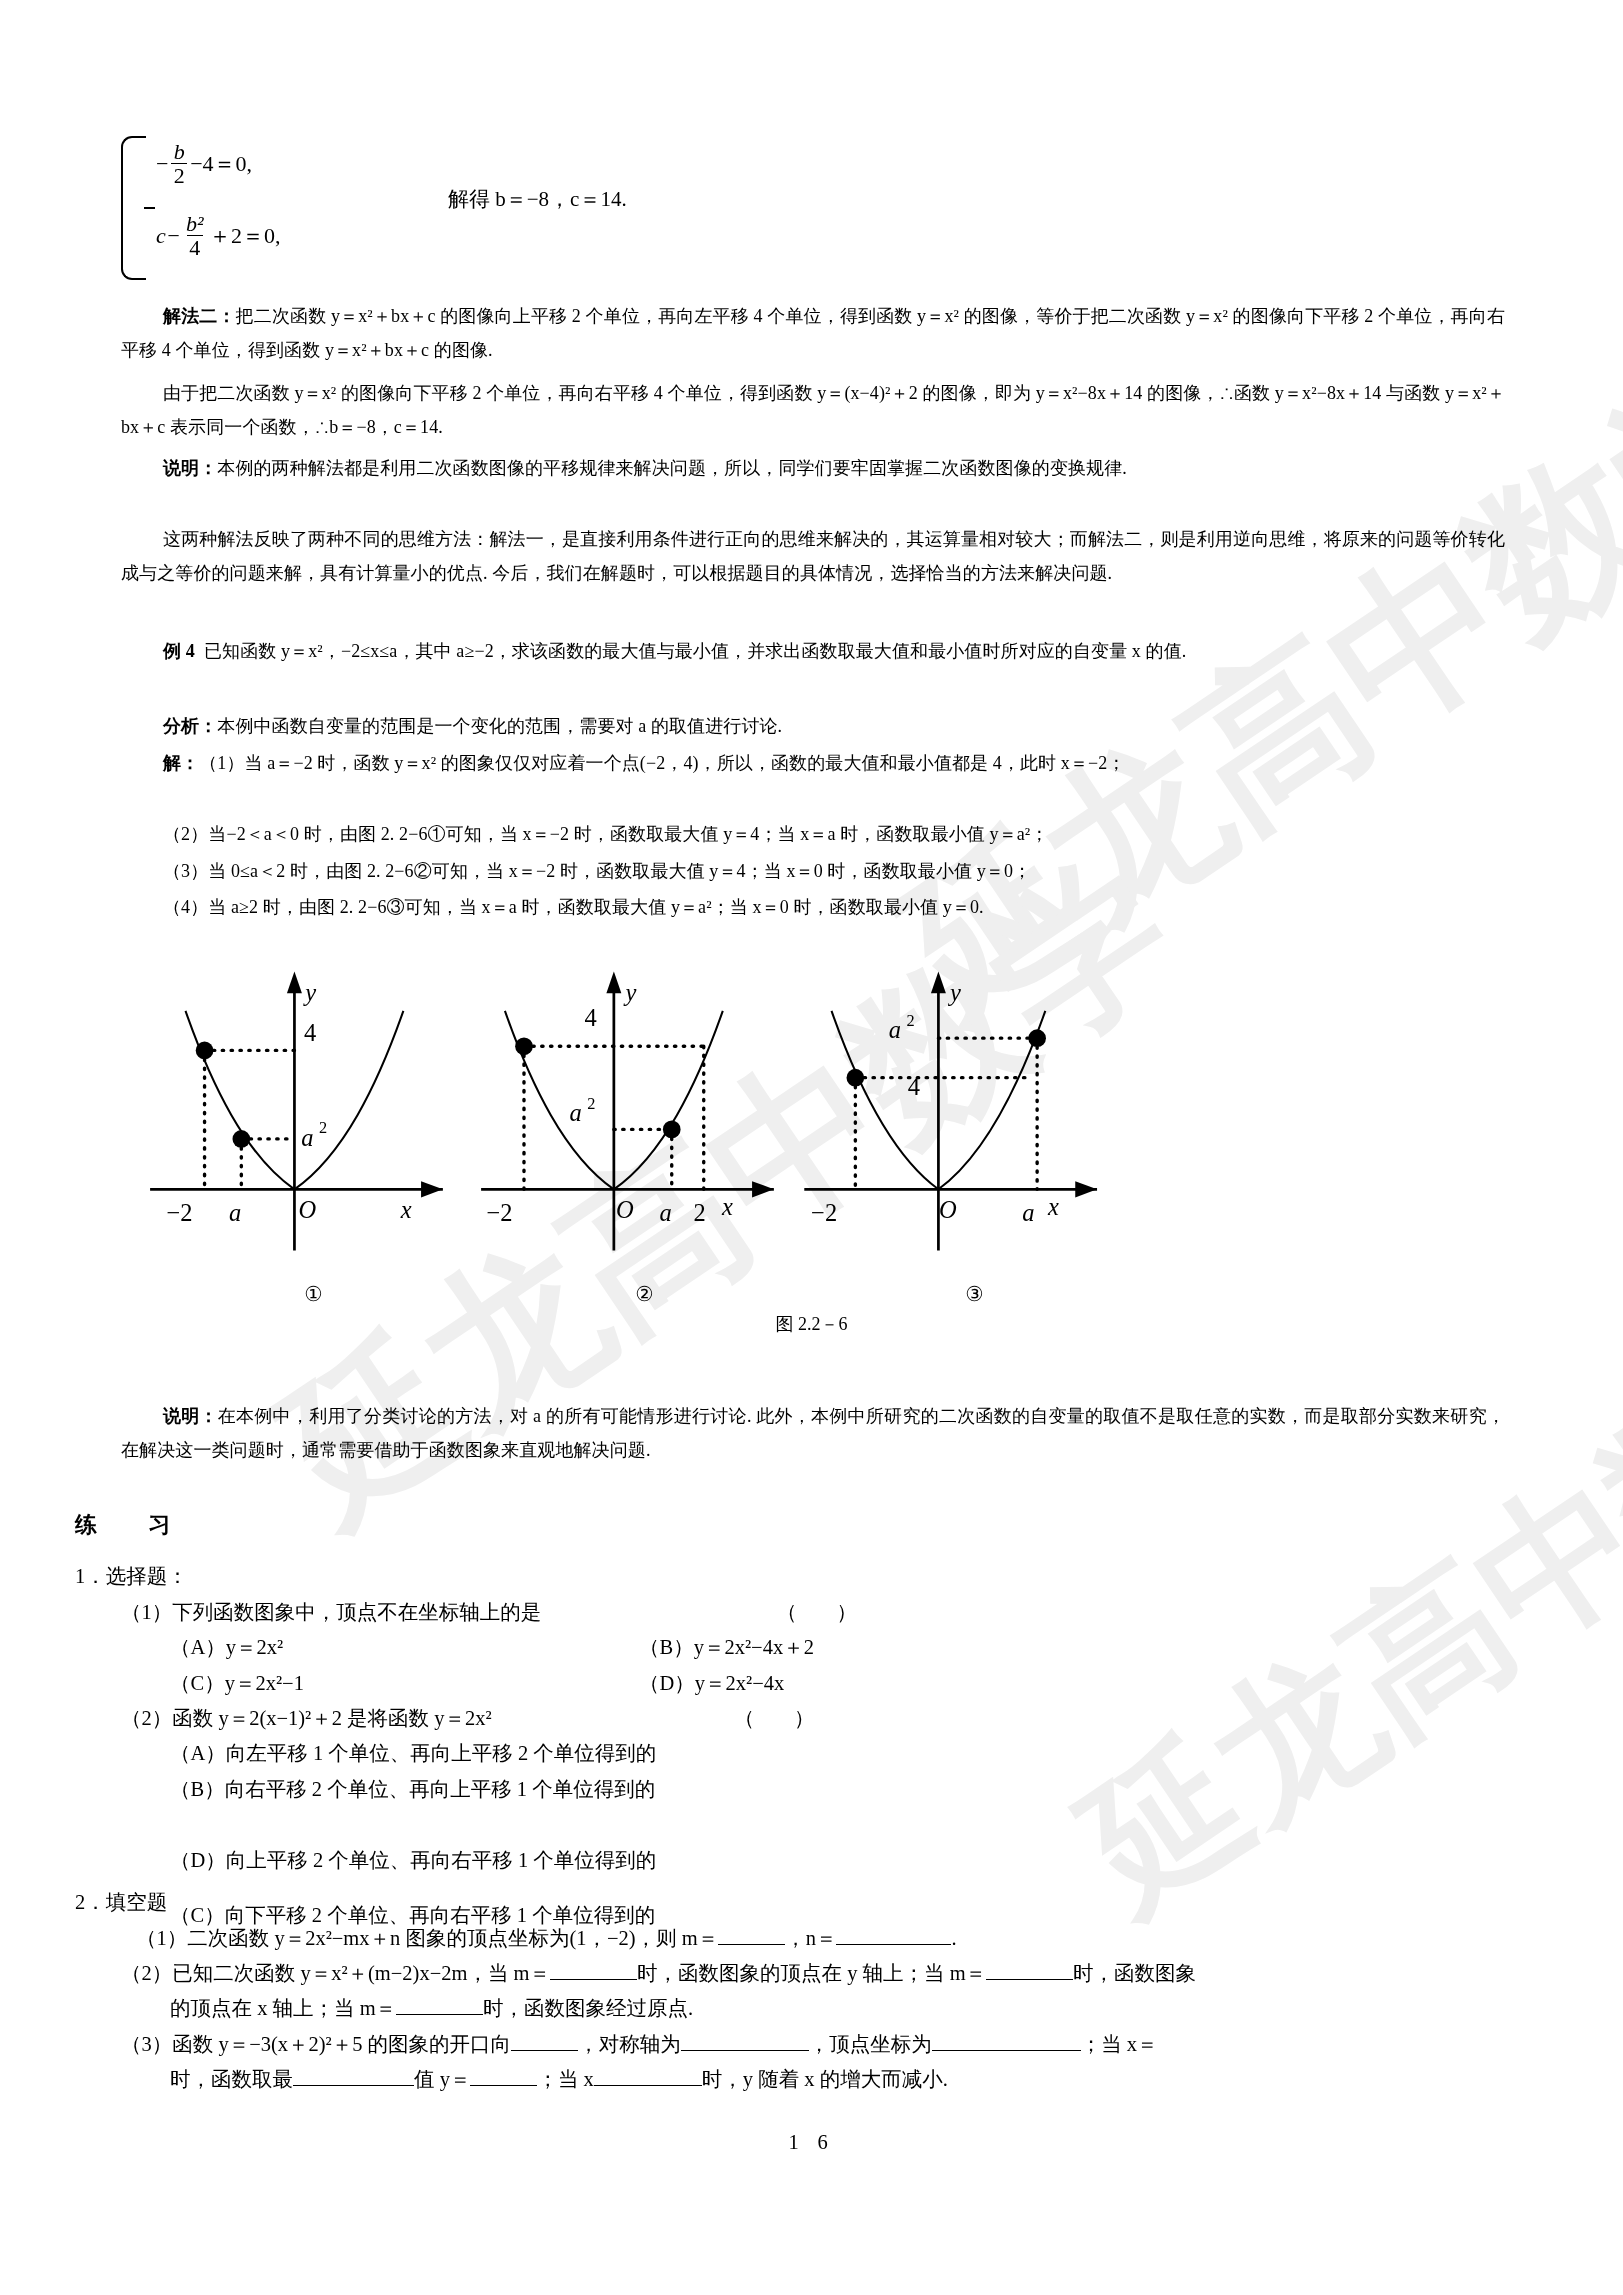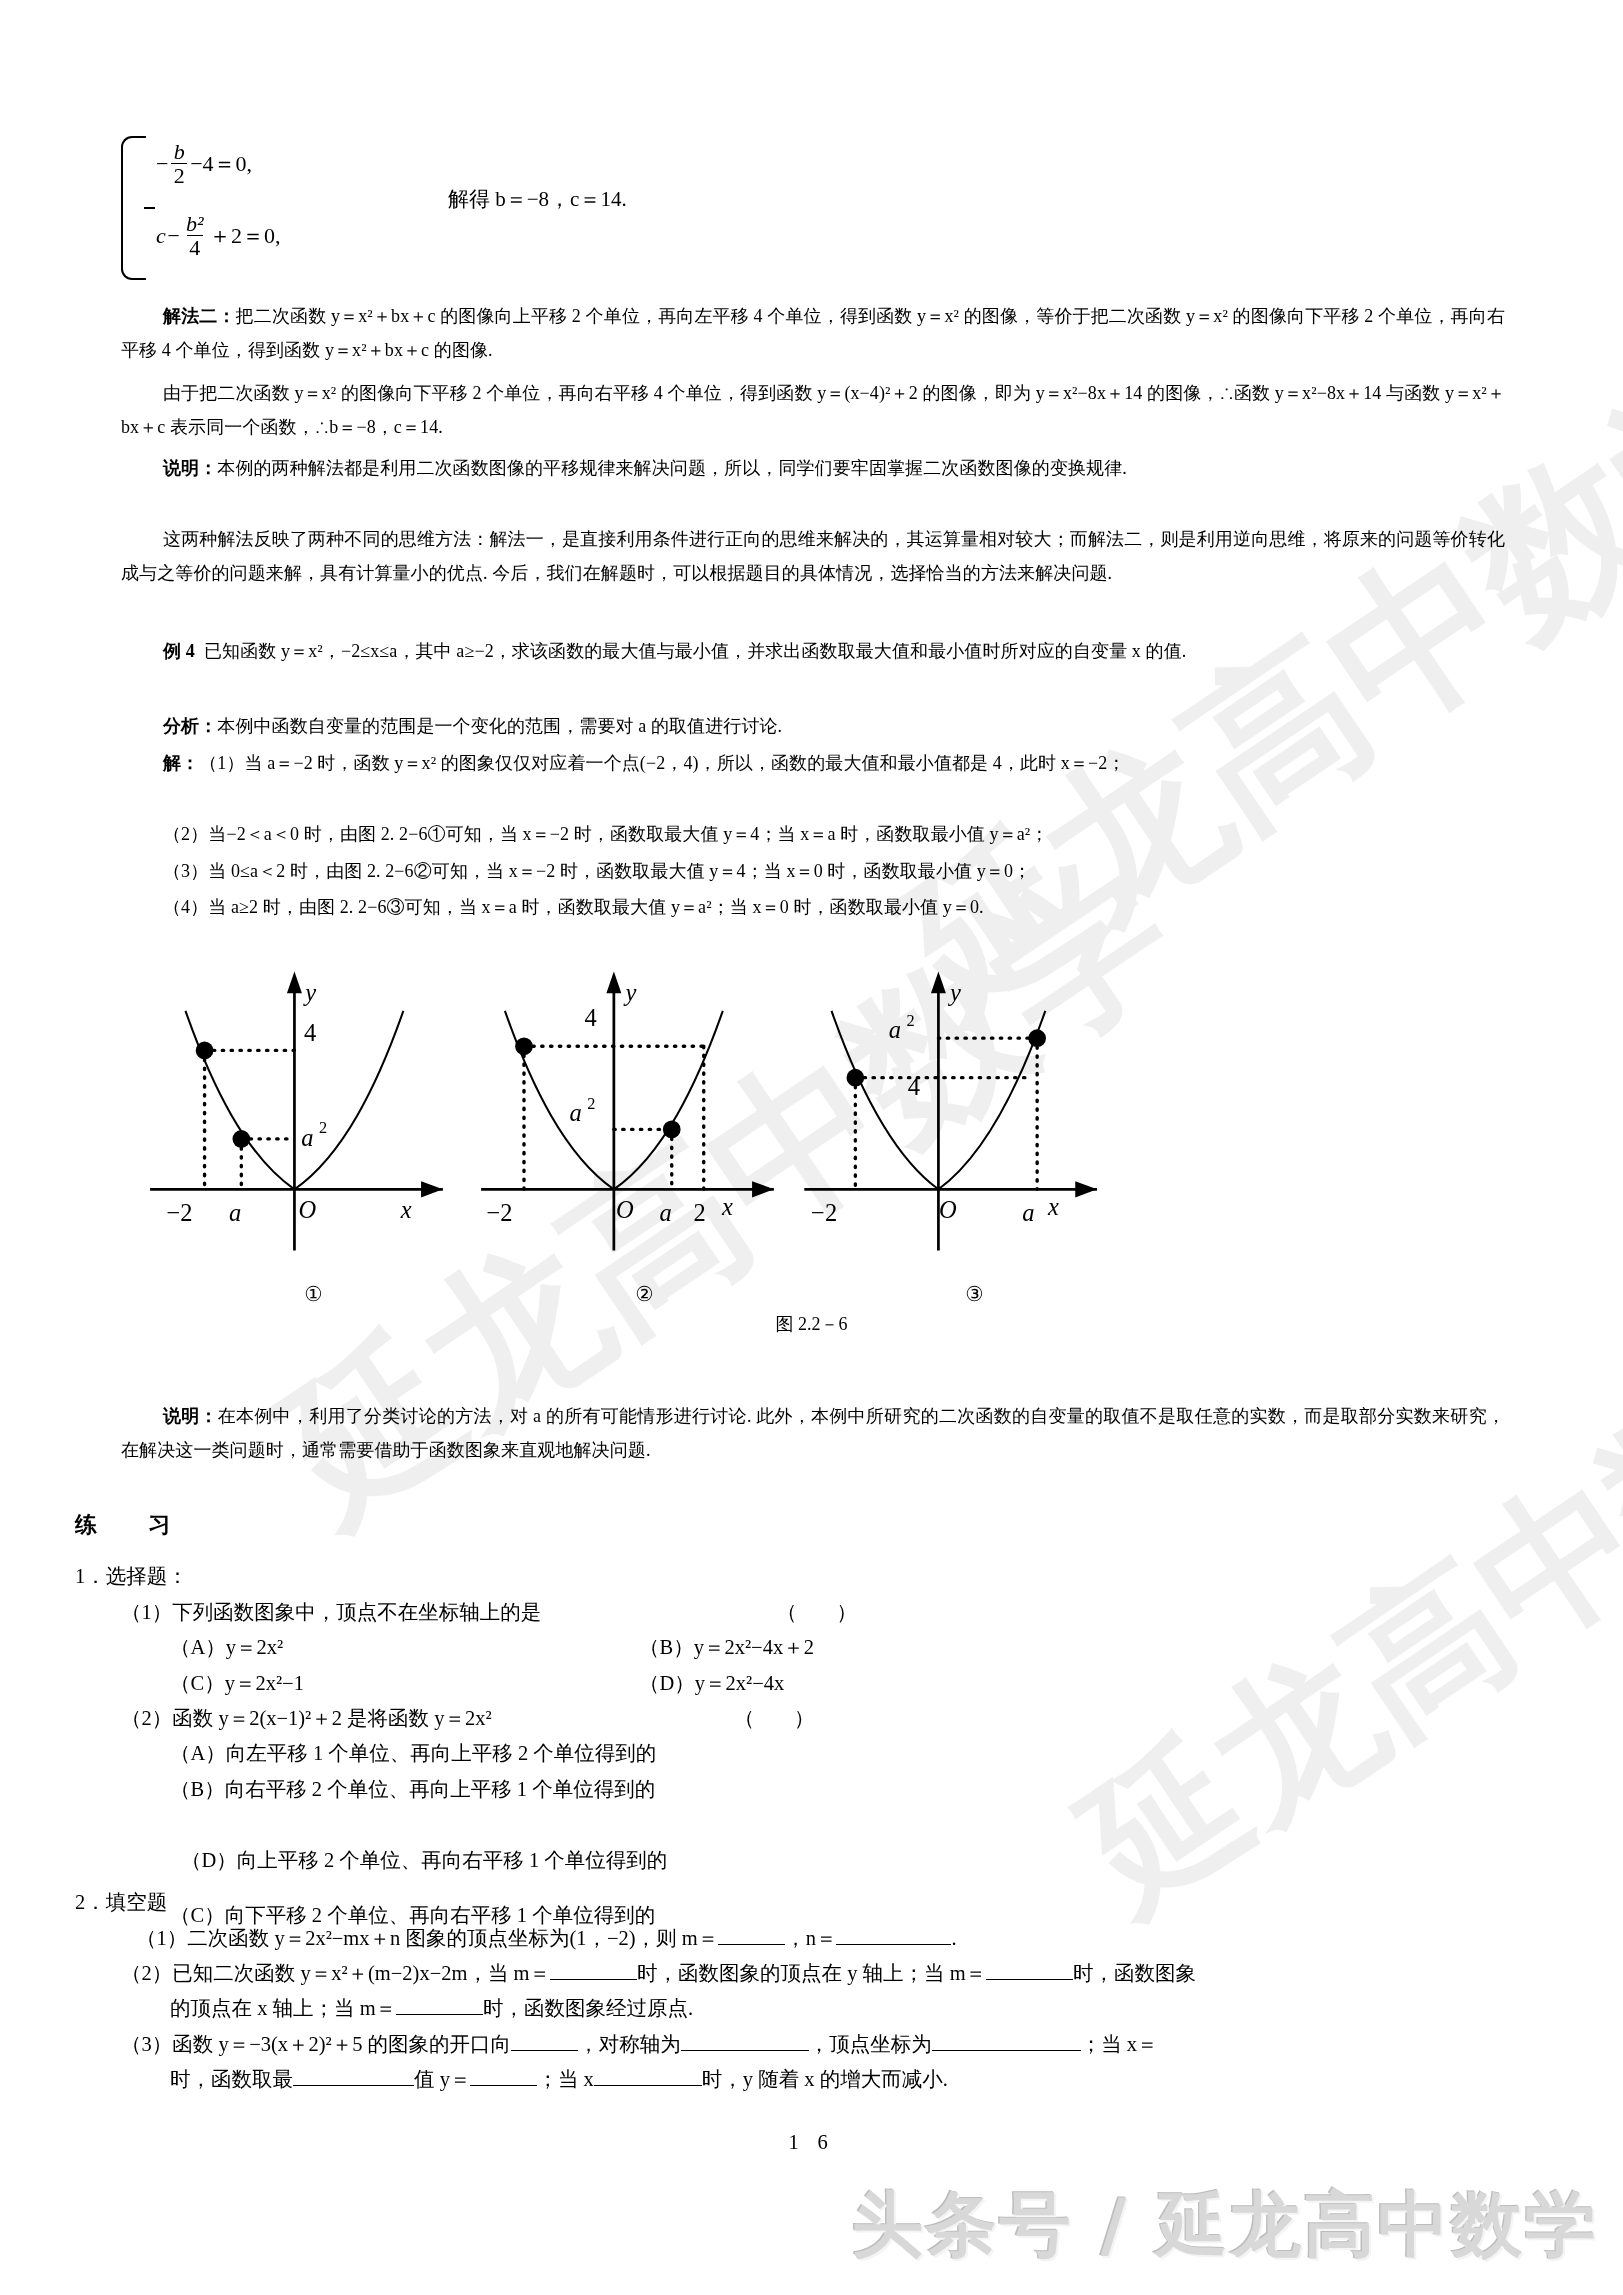--- a/index.html
+++ b/index.html
@@ -373,21 +373,21 @@
 
     <div class="qline" style="left:121px; top:1703px;">
       <span>（2）函数 y＝2(x−1)²＋2 是将函数 y＝2x²</span>
       <span style="display:inline-block; width:232px;"></span>
       <span class="paren-blank">（　）</span>
     </div>
 
     <div class="qline" style="left:170px; top:1738px;">（A）向左平移 1 个单位、再向上平移 2 个单位得到的</div>
     <div class="qline" style="left:170px; top:1774px;">（B）向右平移 2 个单位、再向上平移 1 个单位得到的</div>
     <div class="qline" style="left:170px; top:1900px;">（C）向下平移 2 个单位、再向右平移 1 个单位得到的</div>
-    <div class="qline" style="left:181px; top:1845px;">（D）向上平移 2 个单位、再向右平移 1 个单位得到的</div>
+    <div class="qline" style="left:170px; top:1845px;">（D）向上平移 2 个单位、再向右平移 1 个单位得到的</div>
 
     <div class="qline" style="left:75px; top:1887px;">2．填空题</div>
 
     <div class="qline" style="left:136px; top:1923px;">
       <span>（1）二次函数 y＝2x²−mx＋n 图象的顶点坐标为(1，−2)，则 m＝</span><span class="blank" style="width:67px; height:20.5px;"></span><span>，n＝</span><span class="blank" style="width:115px; height:20.5px;"></span><span>.</span>
     </div>
 
     <div class="qline" style="left:121px; top:1958px;">
       <span>（2）已知二次函数 y＝x²＋(m−2)x−2m，当 m＝</span><span class="blank" style="width:87px; height:20.5px;"></span><span>时，函数图象的顶点在 y 轴上；当 m＝</span><span class="blank" style="width:87px; height:20.5px;"></span><span>时，函数图象</span>
     </div>
@@ -399,16 +399,15 @@
       <span>（3）函数 y＝−3(x＋2)²＋5 的图象的开口向</span><span class="blank" style="width:67px; height:20.5px;"></span><span>，对称轴为</span><span class="blank" style="width:128px; height:20.5px;"></span><span>，顶点坐标为</span><span class="blank" style="width:149px; height:20.5px;"></span><span>；当 x＝</span>
     </div>
     <div class="qline" style="left:170px; top:2064px;text-align:center;">
       <span>时，函数取最</span><span class="blank" style="width:121px; height:20.5px;"></span><span>值 y＝</span><span class="blank" style="width:67px; height:20.5px;"></span><span>；当 x</span><span class="blank" style="width:108px; height:20.5px;"></span><span>时，y 随着 x 的增大而减小.</span>
     </div>
 
     <div class="pageno">1 6</div>
 
   </div>
 
-  <div class="brand">头条号 / 延龙高中数学</div>
 
 </div>
 
 
 </body></html>

